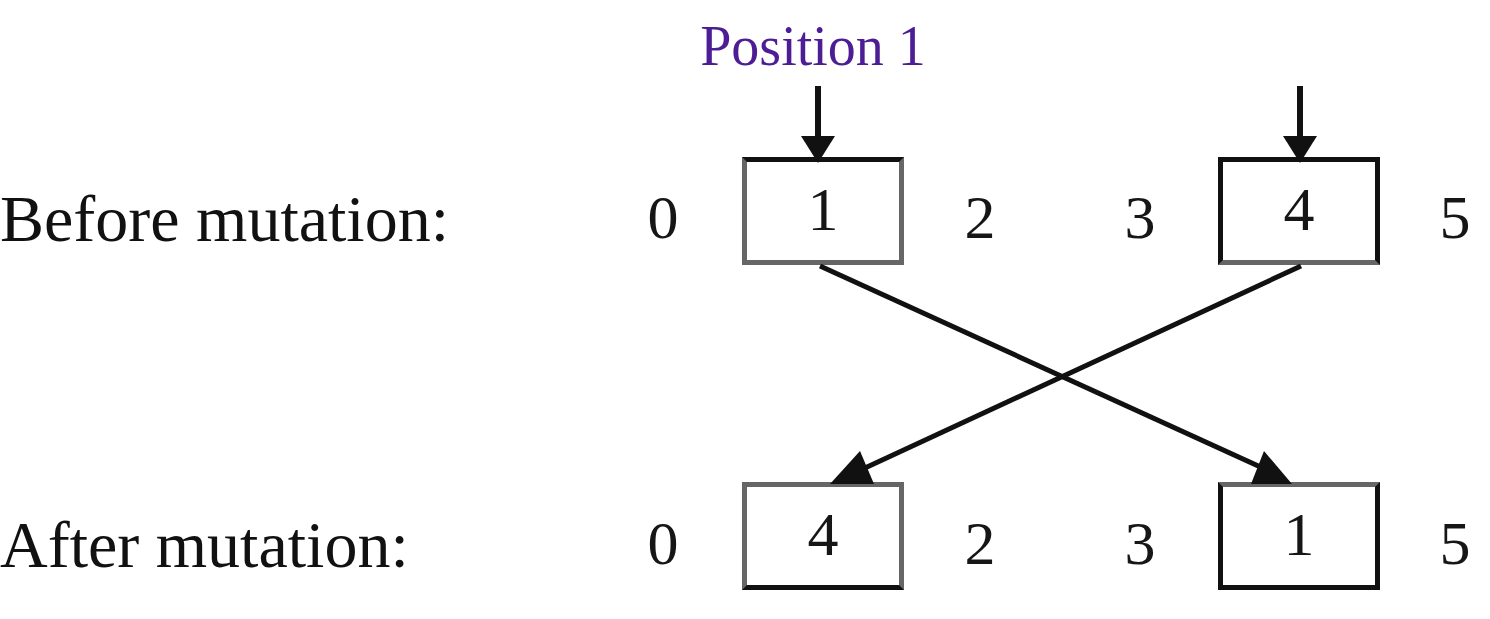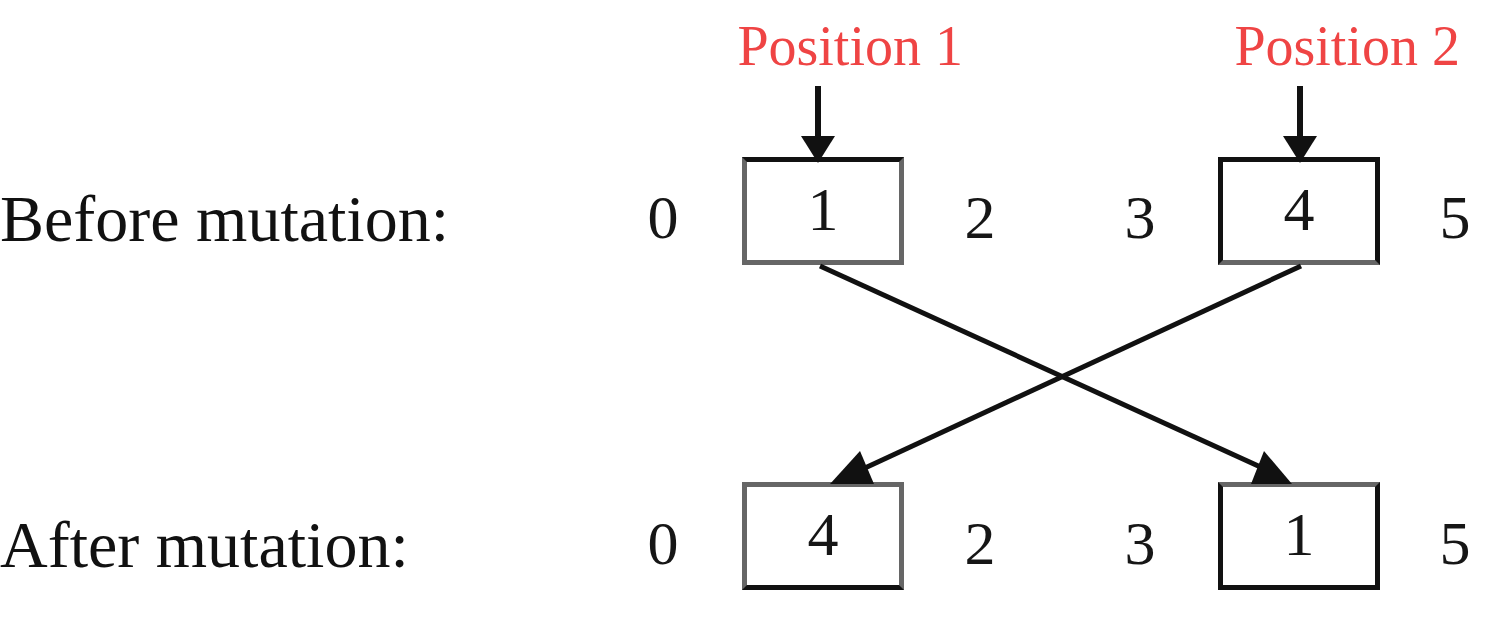--- a/index.html
+++ b/index.html
@@ -77,43 +77,42 @@
     border-top: 5px solid #666666;
     border-right: 5px solid #111111;
     border-bottom: 5px solid #111111;
     border-left: 5px solid #111111;
   }
 
   
   .position-label {
     font-size: 56px;
     line-height: 1;
-    text-align: right;
+    text-align: center;
     white-space: nowrap;
-    color: #ef4444;
+    color: #4c1d95;
   }
 
   
   #arrow-layer {
     position: absolute;
     left: 0;
     top: 0;
     width: 1490px;
     height: 619px;
     pointer-events: none;
   }
 </style>
 </head>
 <body>
 
 <div id="stage">
 
   <div class="abs position-label" style="left:663px; top:18px; width:300px;">Position 1</div>
 
-  <div class="abs position-label" style="left:1160px; top:18px; width:300px;">Position 2</div>
 
   <div class="abs row-label" style="left:0px; top:186px; width:292px;">Before mutation:</div>
 
   <div class="abs gene" style="left:623px; top:186px; width:80px;">0</div>
 
   <div class="abs gene-box top-left-box" style="left:742px; top:157px;">
     <span class="gene-box-value">1</span>
   </div>
 
   <div class="abs gene" style="left:940px; top:186px; width:80px;">2</div>

